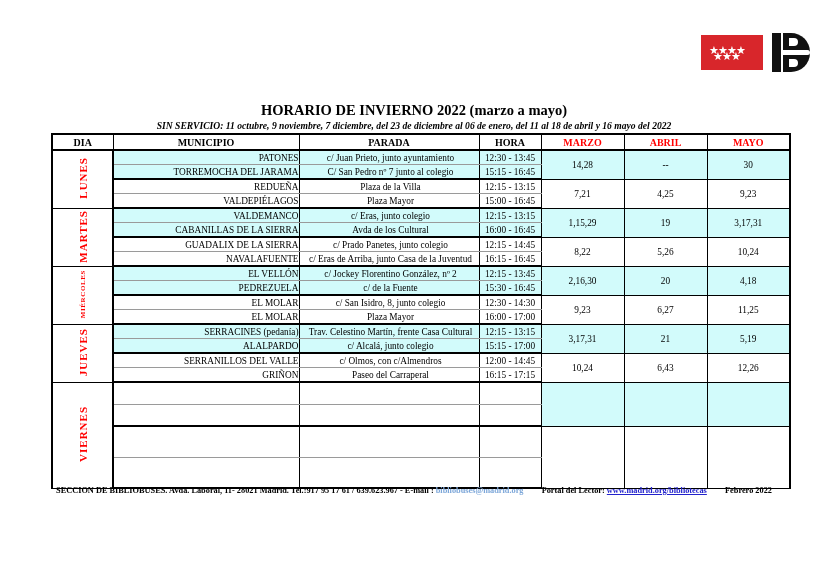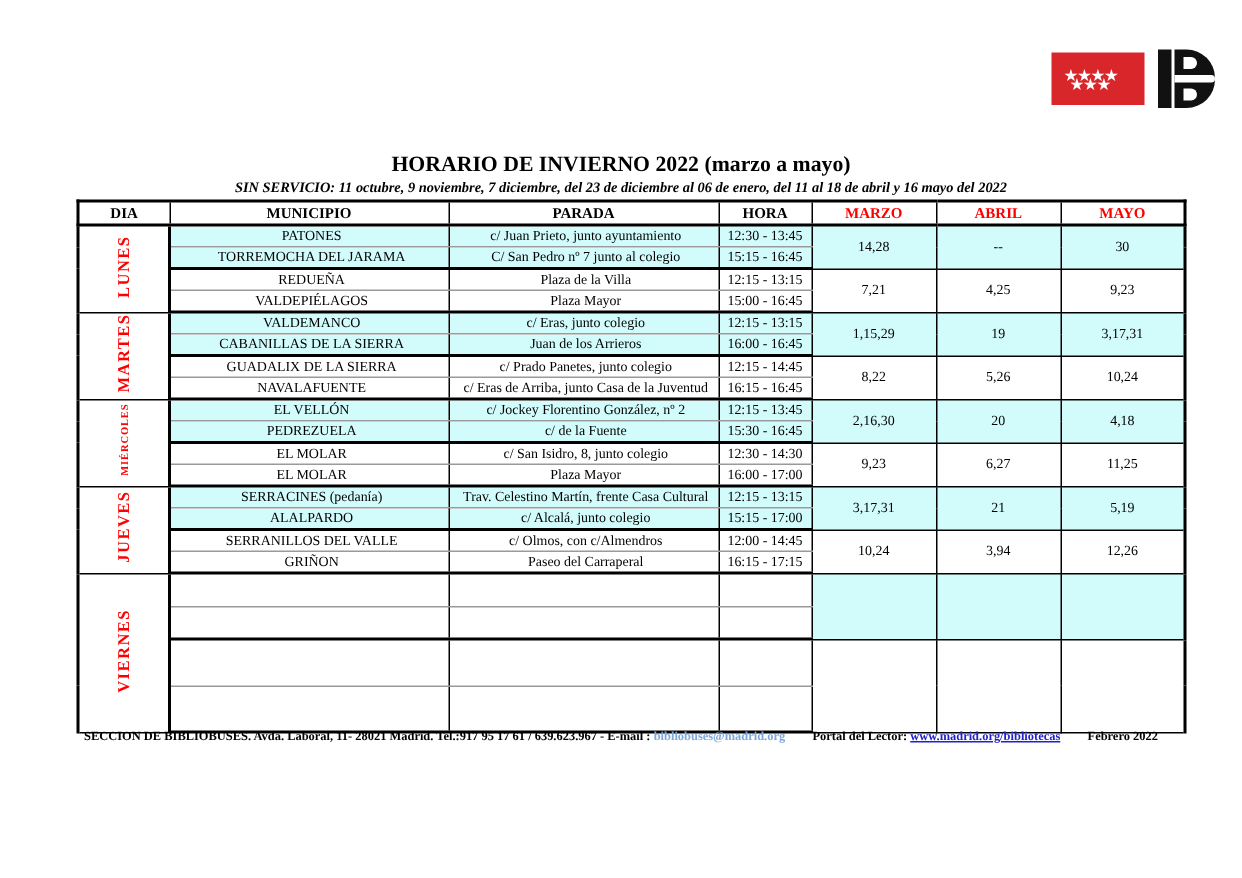--- a/index.html
+++ b/index.html
@@ -70,21 +70,21 @@
     border-left:2px solid #000;border-right:2px solid #000;
     text-align:center;position:relative;
   }
   .dayrot{
     writing-mode:vertical-rl;transform:rotate(180deg);
     color:#ff0000;font-weight:bold;letter-spacing:1px;
     font-size:11px;display:inline-block;white-space:nowrap;
   }
   .dayrot.small{font-size:7px;letter-spacing:.6px;}
 
-  td.mun{padding-left:3px;text-align:center;white-space:nowrap;overflow:hidden;}
+  td.mun{padding-left:3px;text-align:right;white-space:nowrap;overflow:hidden;}
   td.par{padding-left:3px;text-align:center;white-space:nowrap;overflow:hidden;}
   td.hora{text-align:center;white-space:nowrap;font-size:9.3px;}
   td.mes{text-align:center;font-size:9.3px;}
   td.mes.last{border-right:2px solid #000;}
   td.hora{border-left:1px solid #ec4899;}
 
   tr.r{height:14.5px;}
   .cyan{background:#d2fbfb;}
   .thinline{border-bottom:1px solid #9a9a9a;}
   .groupend td{border-bottom:2px solid #000;}
@@ -185,21 +185,21 @@
             <td class="daycell" rowspan="4"><span class="dayrot">MARTES</span></td>
             <td class="mun cyan thinline">VALDEMANCO</td>
             <td class="par cyan thinline">c/ Eras, junto colegio</td>
             <td class="hora cyan thinline">12:15 - 13:15</td>
             <td class="mes cyan" rowspan="2">1,15,29</td>
             <td class="mes cyan" rowspan="2">19</td>
             <td class="mes cyan last" rowspan="2">3,17,31</td>
           </tr>
           <tr class="r groupend">
             <td class="mun cyan">CABANILLAS DE LA SIERRA</td>
-            <td class="par cyan">Juan de los Arrieros</td>
+            <td class="par cyan">Avda de los Cultural</td>
             <td class="hora cyan">16:00 - 16:45</td>
           </tr>
           <tr class="r">
             <td class="mun thinline">GUADALIX DE LA SIERRA</td>
             <td class="par thinline">c/ Prado Panetes, junto colegio</td>
             <td class="hora thinline">12:15 - 14:45</td>
             <td class="mes" rowspan="2">8,22</td>
             <td class="mes" rowspan="2">5,26</td>
             <td class="mes last" rowspan="2">10,24</td>
           </tr>
@@ -247,21 +247,21 @@
           <tr class="r groupend">
             <td class="mun cyan">ALALPARDO</td>
             <td class="par cyan">c/ Alcalá, junto colegio</td>
             <td class="hora cyan">15:15 - 17:00</td>
           </tr>
           <tr class="r">
             <td class="mun thinline">SERRANILLOS DEL VALLE</td>
             <td class="par thinline">c/ Olmos, con c/Almendros</td>
             <td class="hora thinline">12:00 - 14:45</td>
             <td class="mes" rowspan="2">10,24</td>
-            <td class="mes" rowspan="2">3,94</td>
+            <td class="mes" rowspan="2">6,43</td>
             <td class="mes last" rowspan="2">12,26</td>
           </tr>
           <tr class="r blockend">
             <td class="mun">GRIÑON</td>
             <td class="par">Paseo del Carraperal</td>
             <td class="hora">16:15 - 17:15</td>
           </tr>
           <tr class="r vier">
             <td class="daycell" rowspan="4"><span class="dayrot">VIERNES</span></td>
             <td class="mun thinline"></td>

